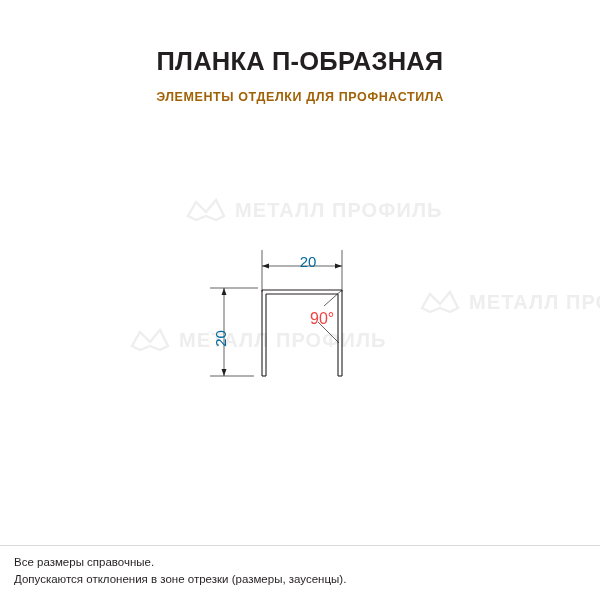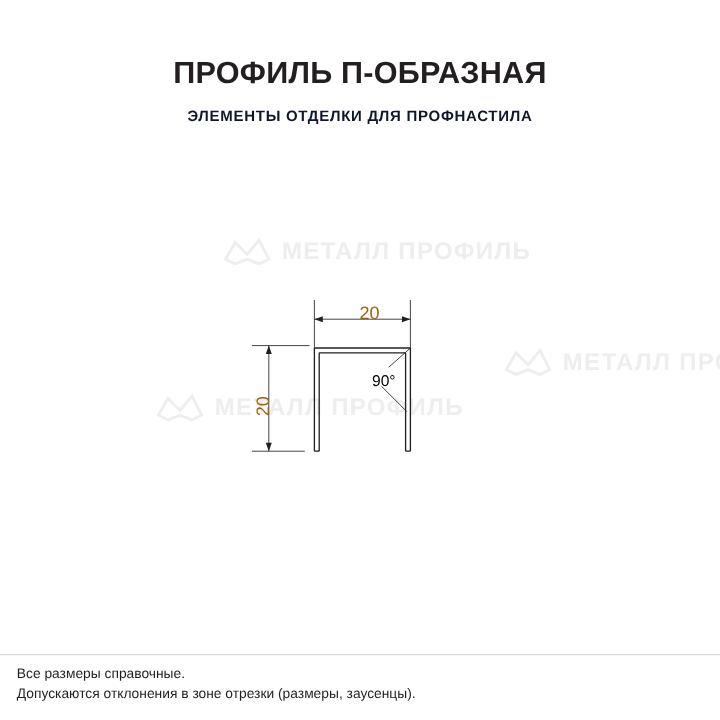--- a/index.html
+++ b/index.html
@@ -40,21 +40,21 @@
     white-space: nowrap;
   }
   .title-line.second {
     margin-top: 5px;
   }
   .subtitle {
     margin-top: 14px;
     font-size: 12.5px;
     font-weight: bold;
     letter-spacing: 0.6px;
-    color: #0f172a;
+    color: #a16207;
   }
 
   
   .watermark {
     position: absolute;
     display: flex;
     align-items: center;
     gap: 9px;
     opacity: 1;
     pointer-events: none;
@@ -85,43 +85,43 @@
     top: 248px;
     left: 196px;
     width: 212px;
     height: 140px;
   }
   .drawing svg { display: block; }
 
   .dim-text {
     position: absolute;
     font-size: 15px;
-    color: #a16207;
+    color: #0369a1;
     font-family: "Liberation Sans", sans-serif;
   }
   .dim-top {
     top: 253px;
     left: 288px;
     width: 40px;
     text-align: center;
   }
   .dim-left {
     top: 330px;
     left: 211px;
     width: 18px;
     text-align: center;
     transform: rotate(-90deg);
     transform-origin: 50% 50%;
   }
   .angle-label {
     position: absolute;
     top: 310px;
     left: 310px;
-    font-size: 13px;
-    color: #000000;
+    font-size: 16px;
+    color: #ef4444;
   }
 
   
   .footer-sep {
     position: absolute;
     left: 0;
     top: 545px;
     width: 600px;
     height: 1px;
     background: #d9d9d9;
@@ -136,21 +136,21 @@
     color: #231f20;
   }
   .footer div { white-space: nowrap; }
 </style>
 </head>
 <body>
 
 <div class="page">
 
   <div class="header">
-    <div class="title-line">ПРОФИЛЬ П-ОБРАЗНАЯ</div>
+    <div class="title-line">ПЛАНКА П-ОБРАЗНАЯ</div>
     <div class="subtitle">ЭЛЕМЕНТЫ ОТДЕЛКИ ДЛЯ ПРОФНАСТИЛА</div>
   </div>
 
   <div class="watermark wm1">
     <span class="wm-mark">
       <svg width="40" height="28" viewBox="0 0 40 28" xmlns="http://www.w3.org/2000/svg">
         <path d="M2 20 L10 6 L20 16 L30 4 L38 20 L30 24 L20 20 L10 24 Z" fill="none" stroke="#eeeeee" stroke-width="2.4"></path>
       </svg>
     </span>
     <span class="wm-text">МЕТАЛЛ ПРОФИЛЬ</span>

